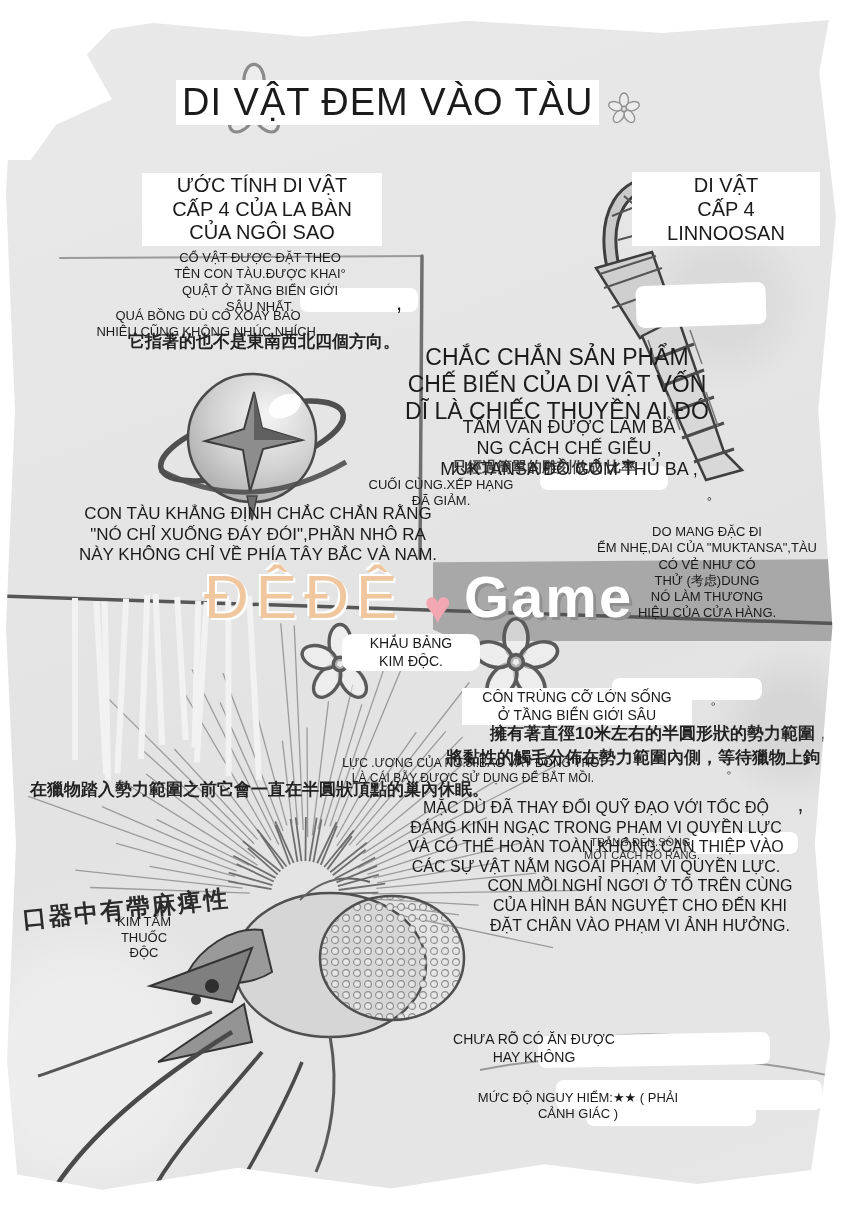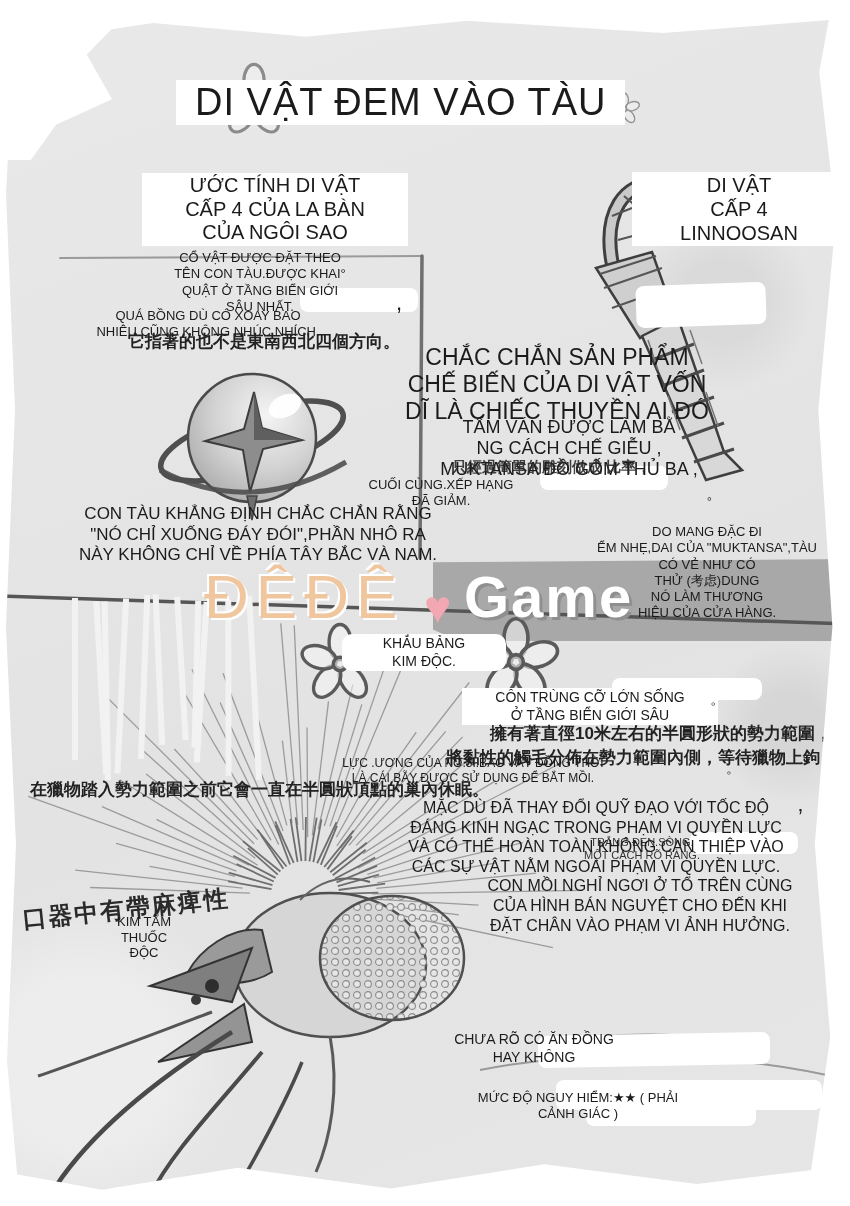--- a/index.html
+++ b/index.html
@@ -5,21 +5,21 @@
   html,body{margin:0;padding:0;}
   body{width:850px;height:1206px;position:relative;background:#ffffff;overflow:hidden;
        font-family:"Liberation Sans","DejaVu Sans",sans-serif;}
   #paper{position:absolute;inset:0;background:
       radial-gradient(circle at 85% 25%, #dadada 0 40px, transparent 90px),
       radial-gradient(circle at 93% 60%, #d6d6d6 0 30px, transparent 80px),
       radial-gradient(circle at 10% 88%, #ededed 0 80px, transparent 160px),
       linear-gradient(160deg,#e9e9e9,#e3e3e3 55%,#e6e6e6);}
   .torn{position:absolute;background:#fff;z-index:6;}
   .t{position:absolute;white-space:pre-line;color:#1b1b1b;text-align:center;z-index:5;}
-  .wbg{background:#fff;padding:1px 19px;}
+  .wbg{background:#fff;padding:1px 6px;}
   .cjk{font-weight:700;text-align:left;color:#222;}
   .wo{position:absolute;background:#fff;border-radius:8px;z-index:4;}
   #band{position:absolute;left:433px;top:559px;width:417px;height:82px;z-index:1;
         clip-path:polygon(0 4%,100% 0,100% 100%,6% 100%,0 86%);}
   #wm-dede{position:absolute;left:204px;top:561px;font-size:62px;font-weight:400;
         letter-spacing:7px;z-index:3;text-shadow:2px 2px 0 #fff,-2px -2px 0 #fff;}
   #wm-heart{position:absolute;left:424px;top:580px;font-size:46px;z-index:3;}
   #wm-game{position:absolute;left:464px;top:563px;font-size:58px;font-weight:800;color:#fff;
         letter-spacing:2px;z-index:3;text-shadow:3px 3px 0 #8f8f8f;}
   svg.art{position:absolute;left:0;top:0;z-index:2;}
@@ -275,21 +275,21 @@
 
 <div class="t" style="left:448px;top:876px;width:384px;font-size:16px;line-height:1.25;">CON MỒI NGHỈ NGƠI Ở TỔ TRÊN CÙNG
 CỦA HÌNH BÁN NGUYỆT CHO ĐẾN KHI
 ĐẶT CHÂN VÀO PHẠM VI ẢNH HƯỞNG.</div>
 
 <div class="t hand" style="left:22px;top:893px;font-size:24px;">口器中有帶麻痺性</div>
 <div class="t" style="left:92px;top:914px;width:104px;font-size:13px;line-height:1.2;">KIM TẨM
 THUỐC
 ĐỘC</div>
 
-<div class="t" style="left:436px;top:1030px;width:196px;font-size:14px;line-height:1.3;">CHƯA RÕ CÓ ĂN ĐỒNG
+<div class="t" style="left:436px;top:1030px;width:196px;font-size:14px;line-height:1.3;">CHƯA RÕ CÓ ĂN ĐƯỢC
 HAY KHÔNG</div>
 
 <div class="t" style="left:408px;top:1074px;width:340px;font-size:13px;line-height:1.25;margin-top:16px;">MỨC ĐỘ NGUY HIỂM:★★ ( PHẢI
 CẢNH GIÁC )</div>
 
 <div class="torn" style="left:0;top:0;width:850px;height:46px;
   clip-path:polygon(0 0,100% 0,100% 40%,78% 72%,55% 45%,36% 80%,18% 50%,0 100%);"></div>
 <div class="torn" style="left:0;top:0;width:140px;height:160px;
   clip-path:polygon(0 0,100% 0,62% 34%,80% 62%,40% 78%,22% 100%,0 100%);"></div>
 <div class="torn" style="left:806px;top:0;width:44px;height:1206px;

